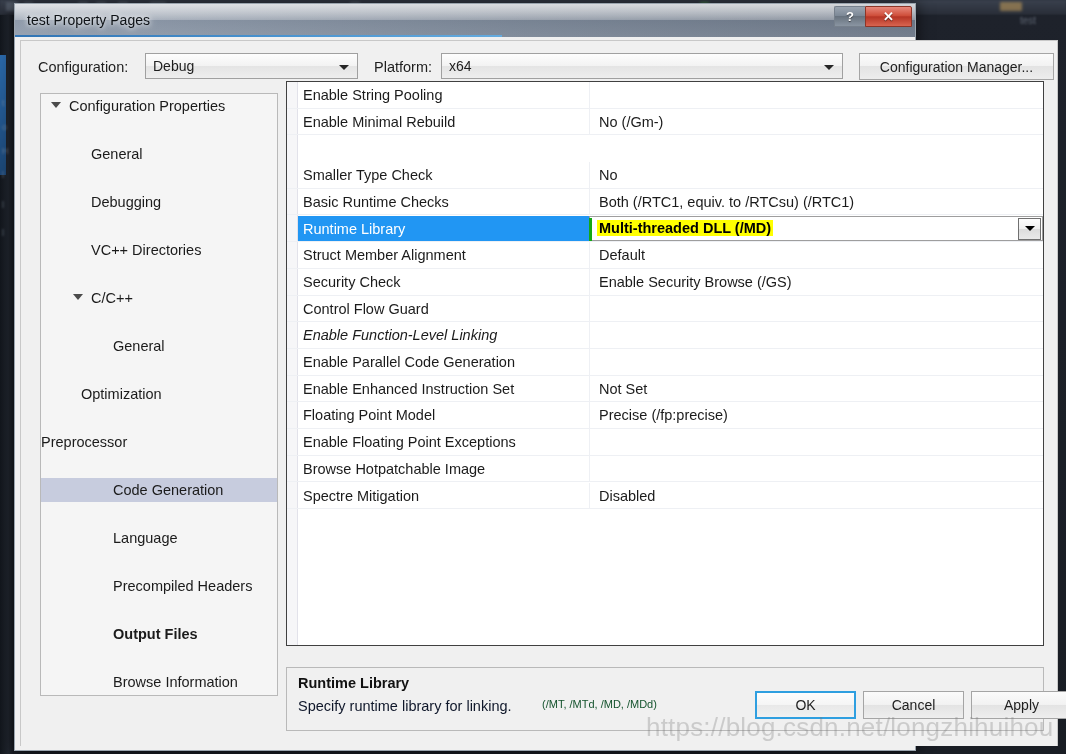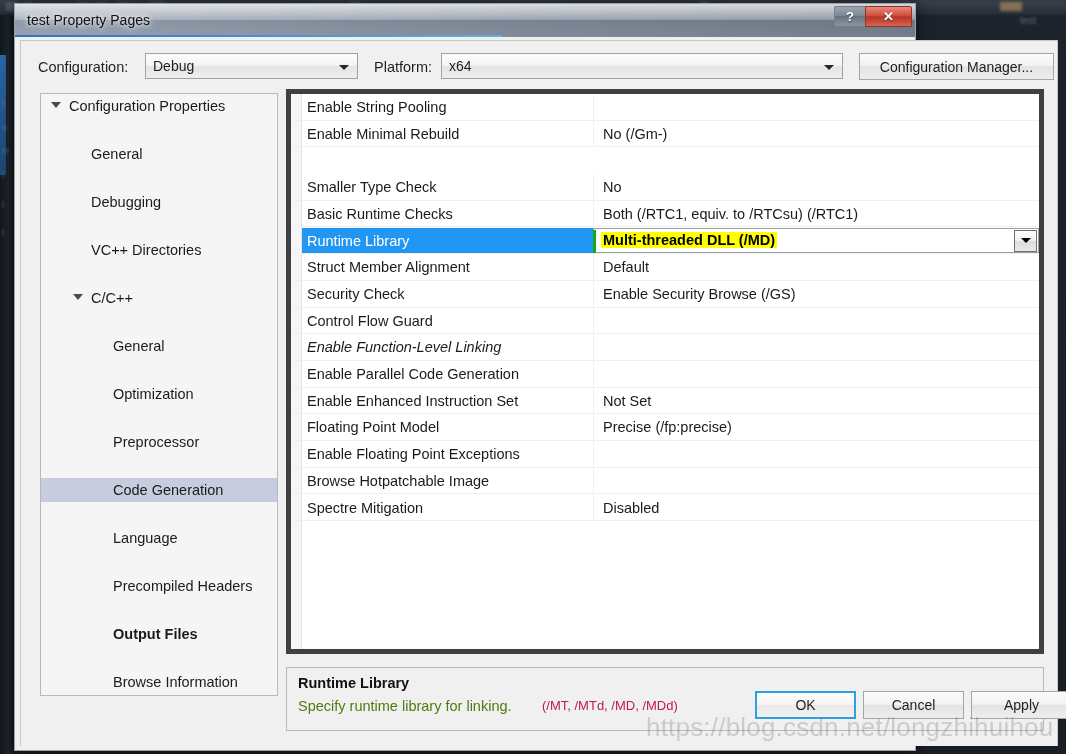--- a/index.html
+++ b/index.html
@@ -273,25 +273,25 @@
     width: 0; height: 0;
     border-left: 5px solid transparent;
     border-right: 5px solid transparent;
     border-top: 6px solid #4b4b4b;
   }
 
   
   #grid-panel {
     position: absolute;
     left: 265px;
-    top: 48px;
+    top: 40px;
     width: 758px;
     height: 565px;
     background: #ffffff;
-    border: 5px solid #404040;
+    border: 1px solid #404040;
     box-sizing: border-box;
     overflow: hidden;
   }
   #grid-split {
     position: absolute;
     left: 0;
     top: 0;
     width: 11px;
     height: 100%;
     background: #f6f6f8;
@@ -411,28 +411,28 @@
     top: 7px;
     font-size: 14.5px;
     font-weight: bold;
     color: #111111;
   }
   #description-text {
     position: absolute;
     left: 11px;
     top: 30px;
     font-size: 14.5px;
-    color: #4d7c0f;
+    color: #0f172a;
   }
   #description-switches {
     position: absolute;
     left: 255px;
     top: 30px;
-    font-size: 13px;
-    color: #be185d;
+    font-size: 11px;
+    color: #14532d;
   }
 
   
   #footer {
     position: absolute;
     left: 0;
     bottom: 11px;
     width: 100%;
     height: 52px;
   }
@@ -533,22 +533,22 @@
       <div id="configuration-manager-button">Configuration Manager...</div>
     </div>
 
     <div id="tree-panel">
         <div class="tree-item" style="top: 0px;"><span class="tree-arrow expanded" style="left: 10px;"></span><span class="tree-label" style="margin-left: 28px;">Configuration Properties</span></div>
         <div class="tree-item" style="top: 24px;"><span class="tree-label" style="margin-left: 50px;">General</span></div>
         <div class="tree-item" style="top: 48px;"><span class="tree-label" style="margin-left: 50px;">Debugging</span></div>
         <div class="tree-item" style="top: 72px;"><span class="tree-label" style="margin-left: 50px;">VC++ Directories</span></div>
         <div class="tree-item" style="top: 96px;"><span class="tree-arrow expanded" style="left: 32px;"></span><span class="tree-label" style="margin-left: 50px;">C/C++</span></div>
         <div class="tree-item" style="top: 120px;"><span class="tree-label" style="margin-left: 72px;">General</span></div>
-        <div class="tree-item" style="top: 144px;"><span class="tree-label" style="margin-left: 72px;">Optimization</span></div>
-        <div class="tree-item" style="top: 168px;"><span class="tree-label" style="margin-left: 72px;">Preprocessor</span></div>
+        <div class="tree-item" style="top: 144px;"><span class="tree-label" style="margin-left: 40px;">Optimization</span></div>
+        <div class="tree-item" style="top: 168px;"><span class="tree-label" style="">Preprocessor</span></div>
         <div class="tree-item selected" style="top: 192px;"><span class="tree-label" style="margin-left: 72px;">Code Generation</span></div>
         <div class="tree-item" style="top: 216px;"><span class="tree-label" style="margin-left: 72px;">Language</span></div>
         <div class="tree-item" style="top: 240px;"><span class="tree-label" style="margin-left: 72px;">Precompiled Headers</span></div>
         <div class="tree-item" style="top: 264px;"><span class="tree-label" style="margin-left: 72px; font-weight: bold;">Output Files</span></div>
         <div class="tree-item" style="top: 288px;"><span class="tree-label" style="margin-left: 72px;">Browse Information</span></div>
       </div>
 
     <div id="grid-panel">
       <div id="grid-split"></div>
     <div class="grid-row" style="top: 0px; height: 26.7px;">

